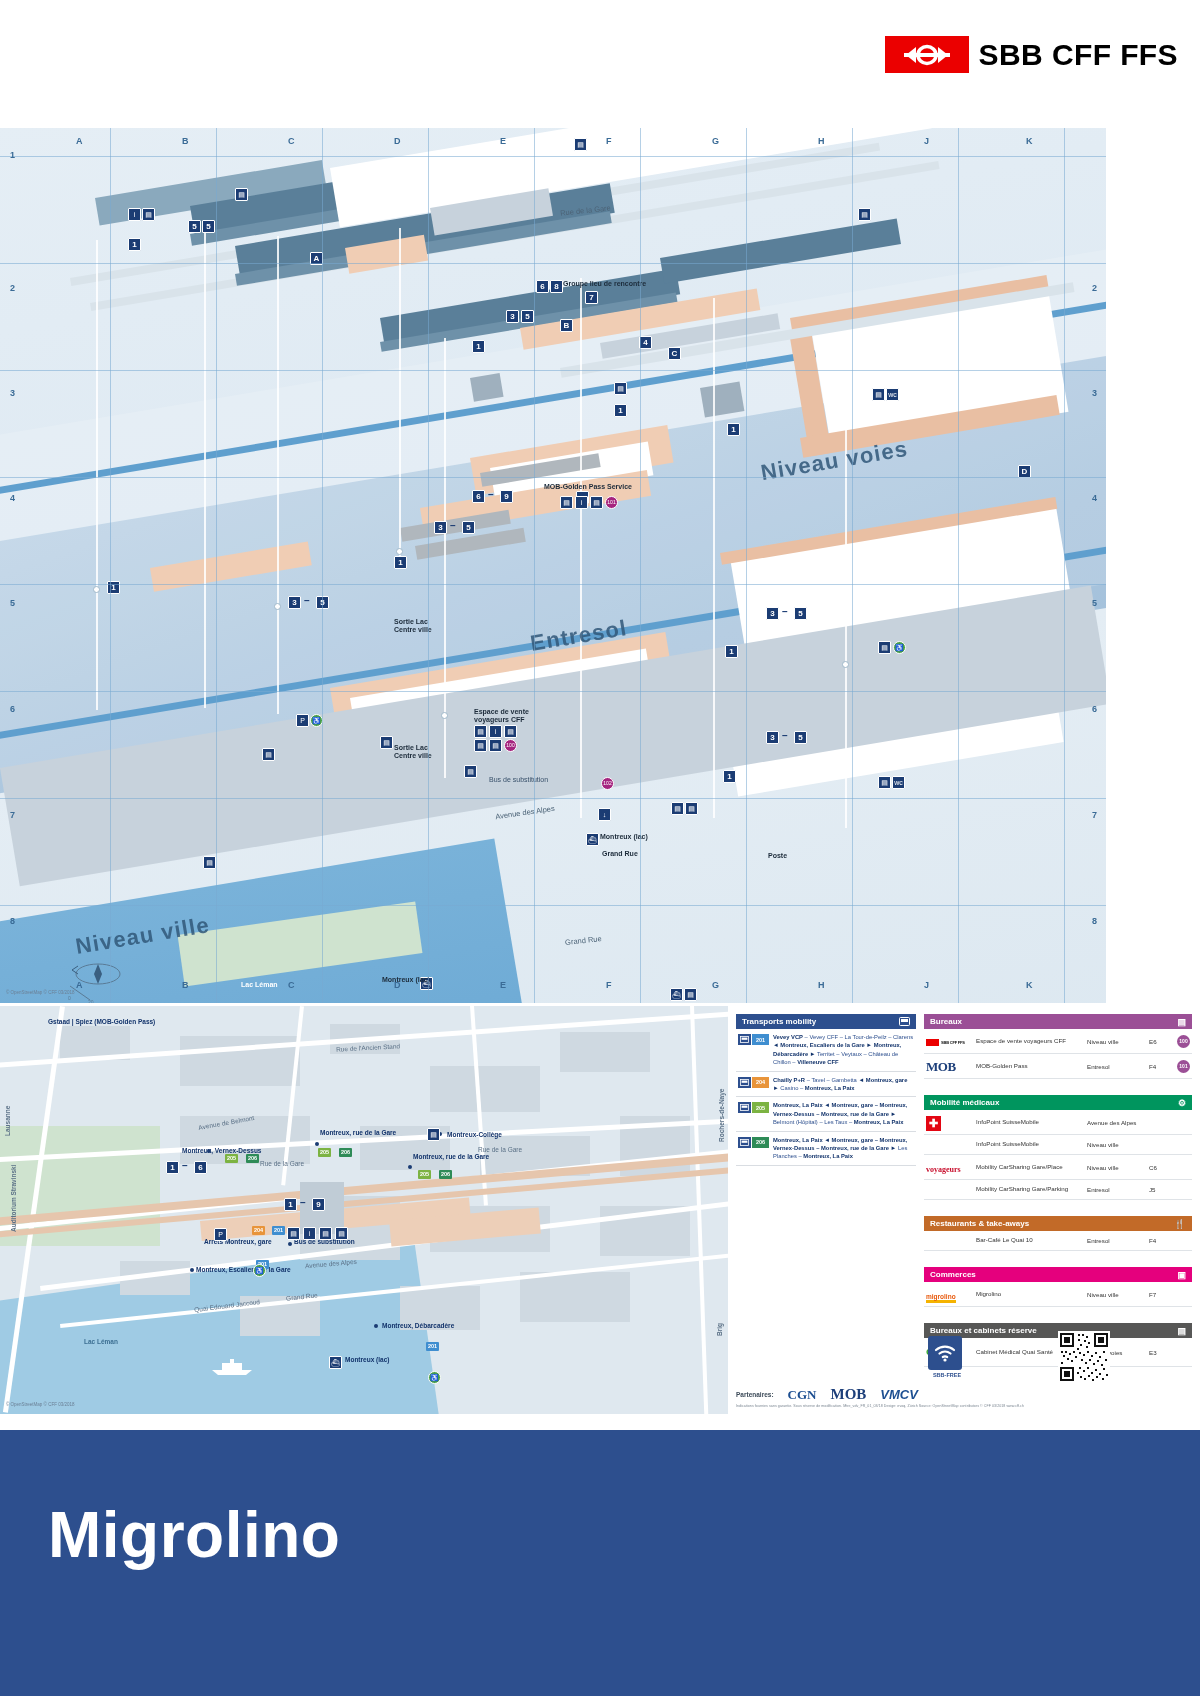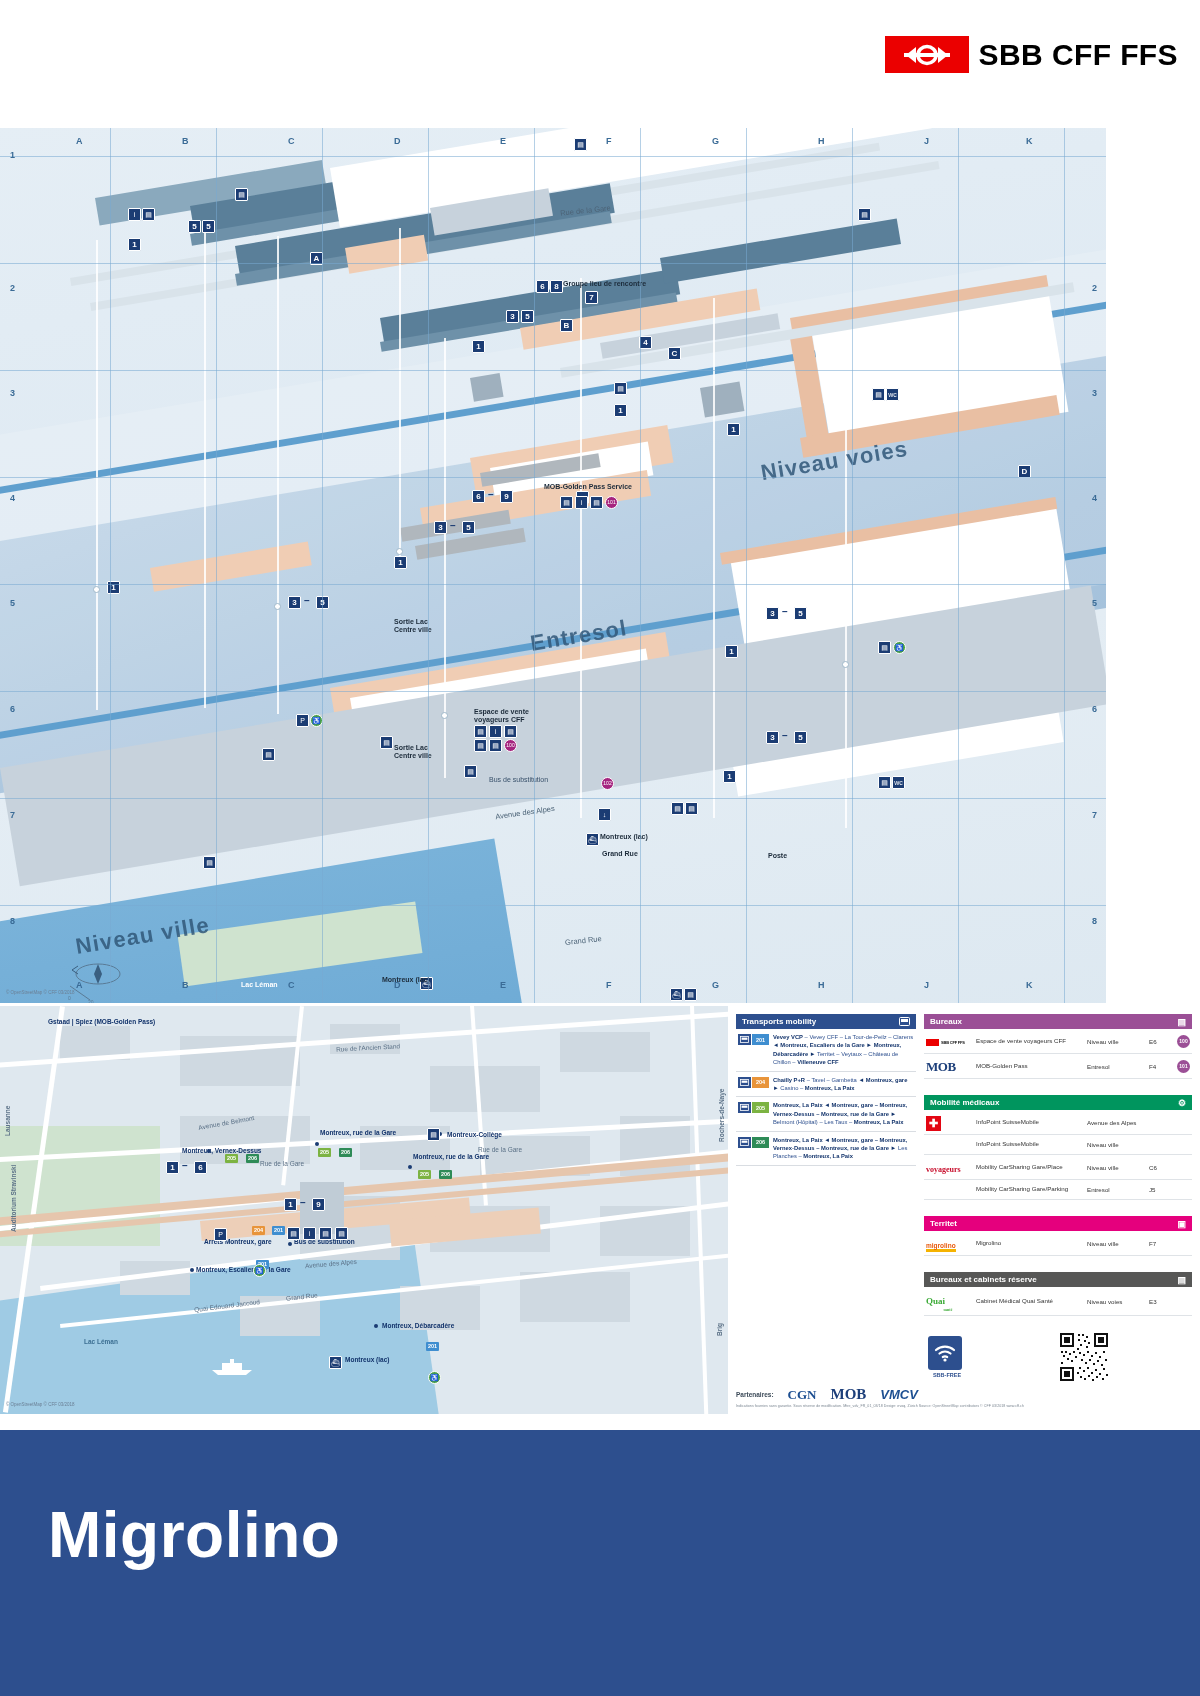--- a/index.html
+++ b/index.html
@@ -733,22 +733,35 @@
           </div>
           <div class="lg-row">
             <div class="lg-logo"></div>
             <div class="lg-name">Mobility CarSharing Gare/Parking</div>
             <div class="lg-level">Entresol</div>
             <div class="lg-ref">J5</div>
             <div style="width:13px;flex:none;"></div>
           </div>
         </div>
         <div class="lg-block">
+          <div class="lg-head" style="background:#c26a28">
+            <span>Restaurants &amp; take-aways</span>
+            <span style="font-size:9px;">🍴</span>
+          </div>
+          <div class="lg-row">
+            <div class="lg-logo"></div>
+            <div class="lg-name">Bar-Café Le Quai 10</div>
+            <div class="lg-level">Entresol</div>
+            <div class="lg-ref">F4</div>
+            <div style="width:13px;flex:none;"></div>
+          </div>
+        </div>
+        <div class="lg-block">
           <div class="lg-head" style="background:#e5007d">
-            <span>Territet</span>
+            <span>Commerces</span>
             <span style="font-size:9px;">▣</span>
           </div>
           <div class="lg-row">
             <div class="lg-logo"><span style="display:inline-block;font-size:6.5px;font-weight:bold;color:#e8590c;border-bottom:3px solid #f5b301;line-height:1.1;">migrolino</span></div>
             <div class="lg-name">Migrolino</div>
             <div class="lg-level">Niveau ville</div>
             <div class="lg-ref">F7</div>
             <div style="width:13px;flex:none;"></div>
           </div>
         </div>

